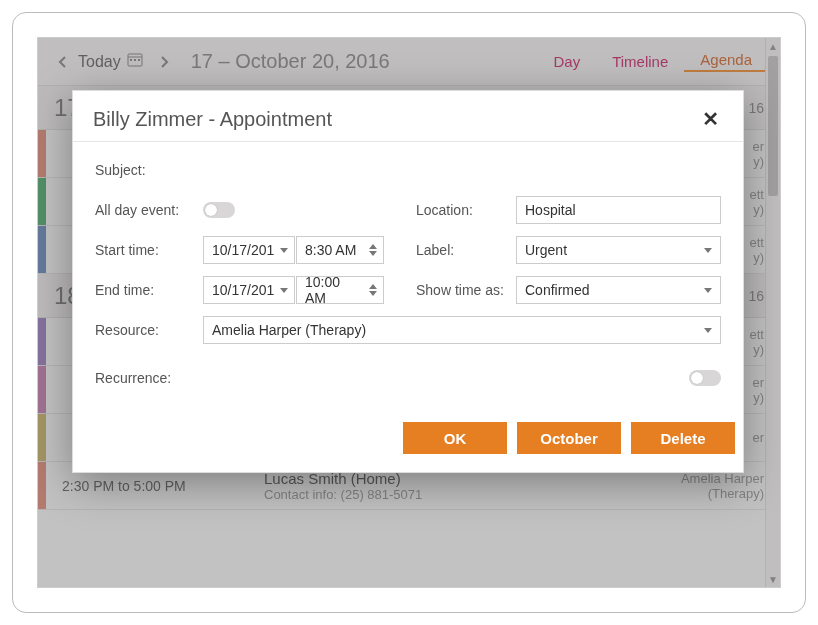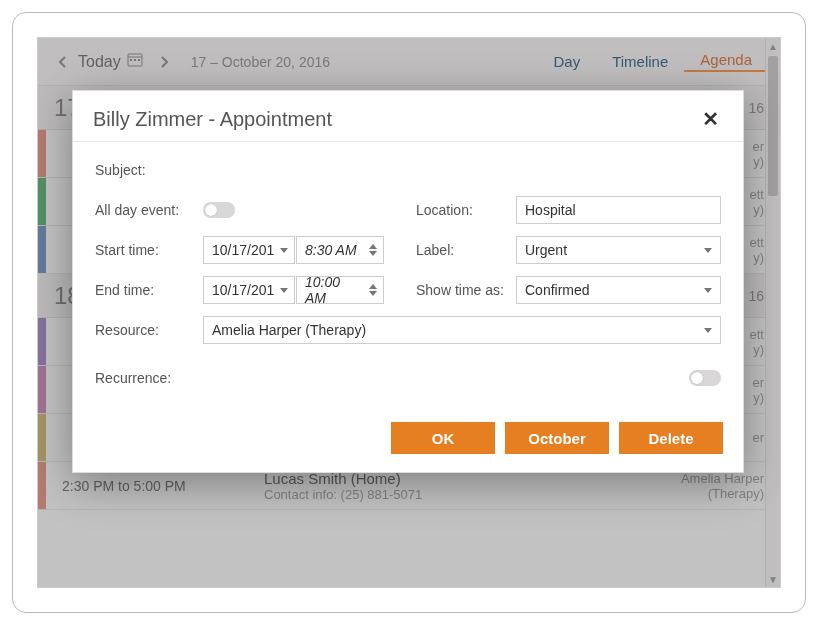--- a/index.html
+++ b/index.html
@@ -5,23 +5,23 @@
     * { box-sizing: border-box; margin: 0; padding: 0; font-family: "Segoe UI", Arial, sans-serif; }
     body { width: 818px; height: 625px; position: relative; background: #fff; }
     .outer-frame { position: absolute; inset: 12px; border: 1px solid #bbb; border-radius: 14px; overflow: hidden; background: #fff; }
     .inner-area { position: absolute; inset: 24px; border: 1px solid #ccc; background: #eceaea; overflow: hidden; }
     .dim-overlay { position: absolute; inset: 0; background: rgba(120,120,120,0.35); pointer-events: none; }
 
     
     .toolbar { height: 48px; display: flex; align-items: center; padding: 0 12px; background: #e6e4e4; border-bottom: 1px solid #d0cece; color: #666; font-size: 15px; }
     .tb-btn { width: 26px; height: 26px; display: flex; align-items: center; justify-content: center; color: #666; }
     .today-btn { padding: 0 6px 0 2px; display: flex; align-items: center; font-size: 16px; color: #555; }
-    .range-label { margin-left: 14px; color: #7a7a7a; font-size: 14px; }
+    .range-label { margin-left: 14px; color: #7a7a7a; font-size: 20px; }
     .spacer { flex: 1; }
-    .view-tab { padding: 0 16px; font-size: 15px; color: #0c4a6e; cursor: pointer; }
+    .view-tab { padding: 0 16px; font-size: 15px; color: #be185d; cursor: pointer; }
     .view-tab.active { color: #c8571c; border-bottom: 2px solid #e67e22; padding-bottom: 2px; }
 
     
     .agenda-body { padding: 0; color: #555; font-size: 14px; }
     .date-row { display: flex; align-items: center; height: 44px; background: #e0dede; border-bottom: 1px solid #ccc; padding: 0 16px; }
     .date-num { font-size: 24px; font-weight: 300; color: #6a6a6a; width: 36px; }
     .date-weekday { color: #7a7a7a; font-size: 15px; margin-left: 6px; }
     .date-weekday-right { margin-left: auto; color: #7a7a7a; font-size: 14px; }
     .apt-row { display: flex; align-items: stretch; height: 48px; background: #eceaea; border-bottom: 1px solid #d6d4d4; }
     .color-chip { width: 8px; }
@@ -52,35 +52,35 @@
 
     .dlg-body { padding: 8px 22px 14px 22px; }
     .form-row { display: flex; align-items: center; min-height: 40px; justify-content: space-between; }
     .lbl { width: 108px; color: #555; font-size: 14px; }
     .lbl2 { width: 108px; color: #555; font-size: 14px; padding-left: 8px; }
     .text-input { flex: 1; height: 28px; border: 1px solid #ccc; padding: 0 8px; font-size: 14px; color: #333; background:#fff; }
     .date-pair { display:flex; gap:1px; }
     .sel { height: 28px; border: 1px solid #ccc; background: #fff; display: flex; align-items: center; padding: 0 6px 0 8px; font-size: 14px; color: #333; }
     .sel .caret, .drop-caret { margin-left: auto; border-left:4px solid transparent; border-right:4px solid transparent; border-top:5px solid #777; }
     .date-sel { width: 92px; }
-    .time-sel { width: 88px; justify-content: space-between; font-style: italic; }
+    .time-sel { width: 88px; justify-content: space-between; }
     .spinner { display:flex; flex-direction:column; margin-left:6px; }
     .spin-btn { width:0;height:0;border-left:4px solid transparent;border-right:4px solid transparent; }
     .spin-up { border-bottom:5px solid #777; margin-bottom:2px; }
     .spin-down { border-top:5px solid #777; }
     .half { flex:1; display:flex; align-items:center; }
     .drop { flex:1; height: 28px; border: 1px solid #ccc; background: #fff; display: flex; align-items: center; padding: 0 8px; font-size: 14px; color: #333; }
     .full-drop { flex:1; }
 
     .toggle { width: 32px; height: 16px; background: #d8d6d6; border-radius: 8px; position: relative; cursor:pointer; }
     .toggle .knob { position: absolute; width: 12px; height: 12px; background: #fff; border-radius: 50%; top: 2px; left: 2px; box-shadow: 0 0 1px rgba(0,0,0,0.3); }
 
     .notes-area { width: 100%; height: 86px; border: 1px solid #ccc; margin-top: 4px; padding: 8px 10px; font-size: 14px; color: #333; background:#fff; resize: none; }
 
-    .dlg-footer { display:flex; justify-content:flex-end; gap:10px; padding: 10px 20px 18px 20px; }
+    .dlg-footer { display:flex; justify-content:flex-end; gap:10px; padding: 10px 8px 18px 20px; }
     .btn { width: 104px; height: 32px; background: #e67e22; color: #fff; border: none; font-size: 15px; font-weight: 600; cursor: pointer; }
   </style>
 </head>
 <body>
 
 <div class="outer-frame">
   <div class="inner-area">
 
     <div class="toolbar">
       <div class="tb-btn">

